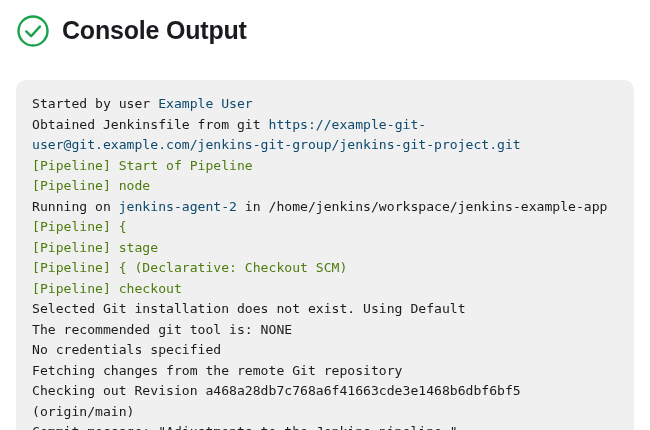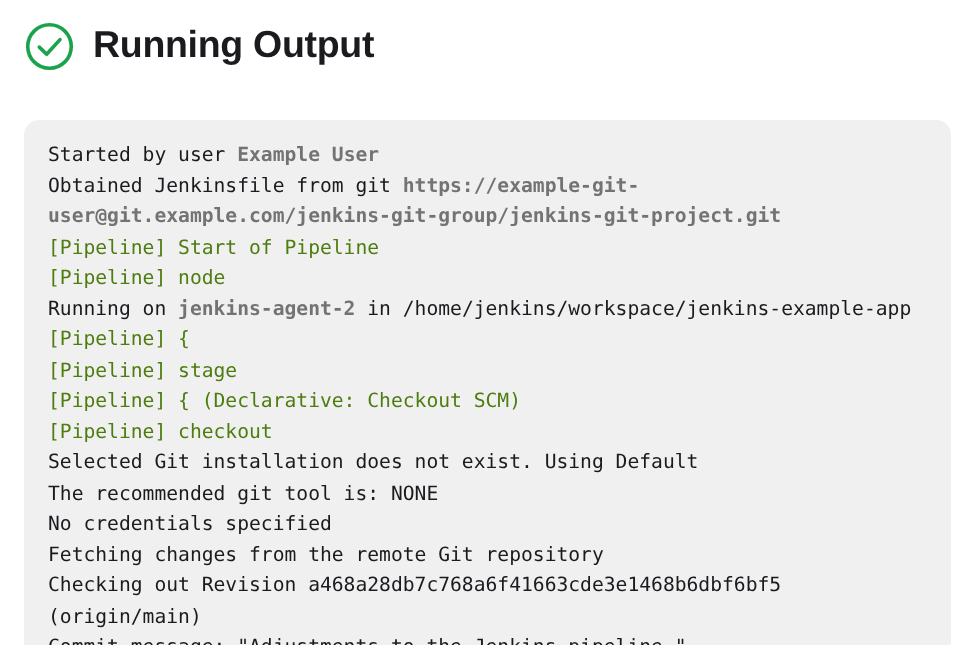--- a/index.html
+++ b/index.html
@@ -61,32 +61,31 @@
     white-space: pre-wrap;
     word-break: break-word;
   }
   .log-line {
     min-height: 20.5px;
   }
   .log-line.muted {
     color: #4d7c0f;
   }
   .log-link {
-    color: #737373;
+    color: #0c4a6e;
     text-decoration: none;
     cursor: pointer;
-    font-weight: bold;
   }
 </style>
 </head>
 <body>
 
 <div class="header">
   <svg class="status-icon" viewBox="0 0 34 34">
     <circle cx="17" cy="17" r="14.5" fill="none" stroke="#1aa34a" stroke-width="2.4"></circle>
     <path d="M10.2 17.4 L15.1 22.2 L24.0 12.4" fill="none" stroke="#1aa34a" stroke-width="2.4" stroke-linecap="round" stroke-linejoin="round"></path>
   </svg>
-  <h1 class="page-title">Running Output</h1>
+  <h1 class="page-title">Console Output</h1>
 </div>
 
 <div class="console-panel">
   <div class="console-log" id="console-log"><div class="log-line"><span>Started by user </span><span class="log-link">Example User</span></div><div class="log-line"><span>Obtained Jenkinsfile from git </span><span class="log-link">https://example-git-user@git.example.com/jenkins-git-group/jenkins-git-project.git</span></div><div class="log-line muted"><span>[Pipeline] Start of Pipeline</span></div><div class="log-line muted"><span>[Pipeline] node</span></div><div class="log-line"><span>Running on </span><span class="log-link">jenkins-agent-2</span><span> in /home/jenkins/workspace/jenkins-example-app</span></div><div class="log-line muted"><span>[Pipeline] {</span></div><div class="log-line muted"><span>[Pipeline] stage</span></div><div class="log-line muted"><span>[Pipeline] { (Declarative: Checkout SCM)</span></div><div class="log-line muted"><span>[Pipeline] checkout</span></div><div class="log-line"><span>Selected Git installation does not exist. Using Default</span></div><div class="log-line"><span>The recommended git tool is: NONE</span></div><div class="log-line"><span>No credentials specified</span></div><div class="log-line"><span>Fetching changes from the remote Git repository</span></div><div class="log-line"><span>Checking out Revision a468a28db7c768a6f41663cde3e1468b6dbf6bf5 (origin/main)</span></div><div class="log-line"><span>Commit message: "Adjustments to the Jenkins pipeline."</span></div></div>
 </div>
 
 </body></html>

